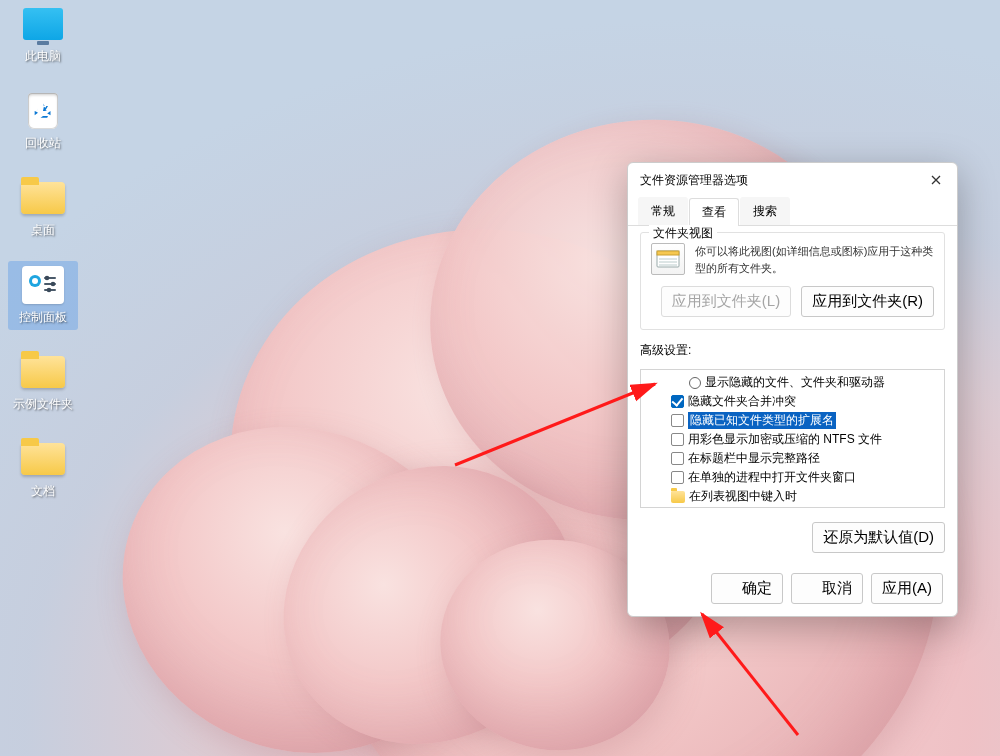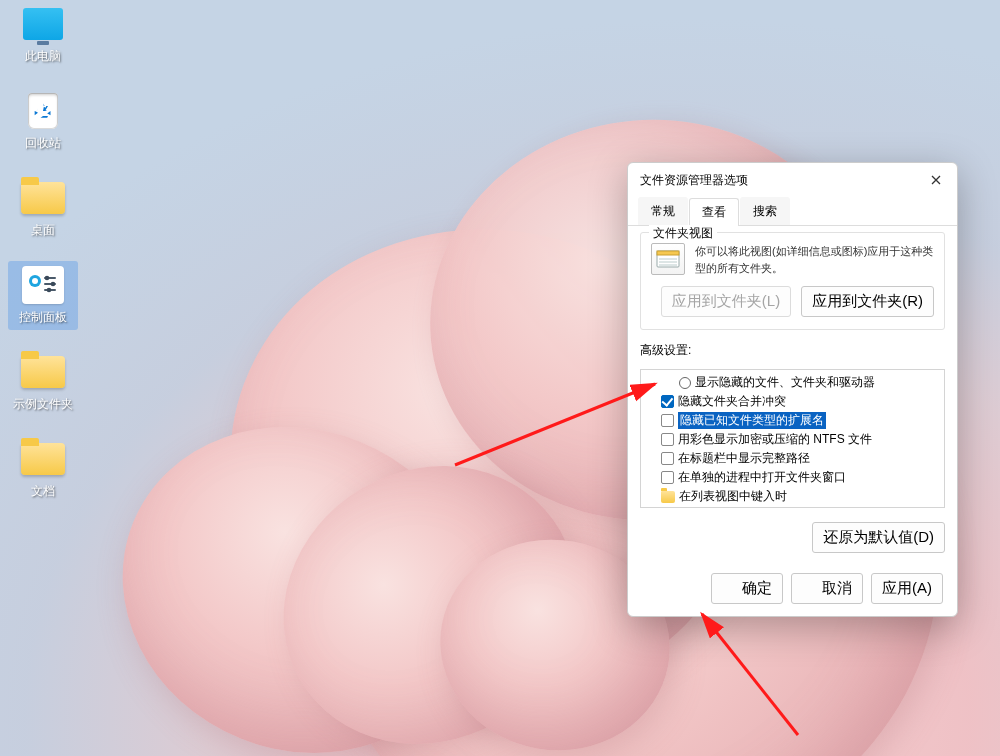--- a/index.html
+++ b/index.html
@@ -87,21 +87,21 @@
   .fv-text { font-size:11px; line-height:1.5; color:#333; }
   .fv-btns { display:flex; gap:10px; justify-content:flex-end; margin-top:10px; }
   .btn {
     min-width:92px; padding:5px 10px; font-size:15px; background:#fdfdfd;
     border:1px solid #c8c8c8; border-radius:3px; cursor:default; text-align:right;
   }
   .btn.disabled { color:#a5a5a5; border-color:#dcdcdc; }
 
   .adv-label { font-size:12px; margin-top:2px; }
   .tree {
-    flex:1; border:1px solid #d4d4d4; background:#fff; overflow:auto; padding:3px 2px;
+    flex:1; border:1px solid #d4d4d4; background:#fff; overflow:auto; padding:3px 12px;
     font-size:12px;
   }
   .node { display:flex; align-items:center; gap:4px; padding:1px 2px; white-space:nowrap; line-height:17px;}
   .node .cb { width:13px; height:13px; border:1px solid #888; border-radius:2px; display:inline-flex; align-items:center; justify-content:center; flex-shrink:0;}
   .node .cb.checked { background:#0067c0; border-color:#0067c0; }
   .node .cb.checked::after{content:"";width:5px;height:8px;border:solid #fff;border-width:0 2px 2px 0;transform:rotate(40deg) translate(-1px,-1px);}
   .node .rb { width:12px;height:12px;border:1px solid #666;border-radius:50%;display:inline-flex;align-items:center;justify-content:center;flex-shrink:0;}
   .node .rb.on::after{content:"";width:6px;height:6px;background:#0067c0;border-radius:50%;}
   .node .fd { width:14px;height:12px;background:linear-gradient(#ffe39a,#f7c948);border-radius:1px 2px 2px 2px;flex-shrink:0; position:relative;}
   .node .fd::before{content:"";position:absolute;top:-3px;left:0;width:6px;height:3px;background:#f7c948;border-radius:1px 1px 0 0;}

